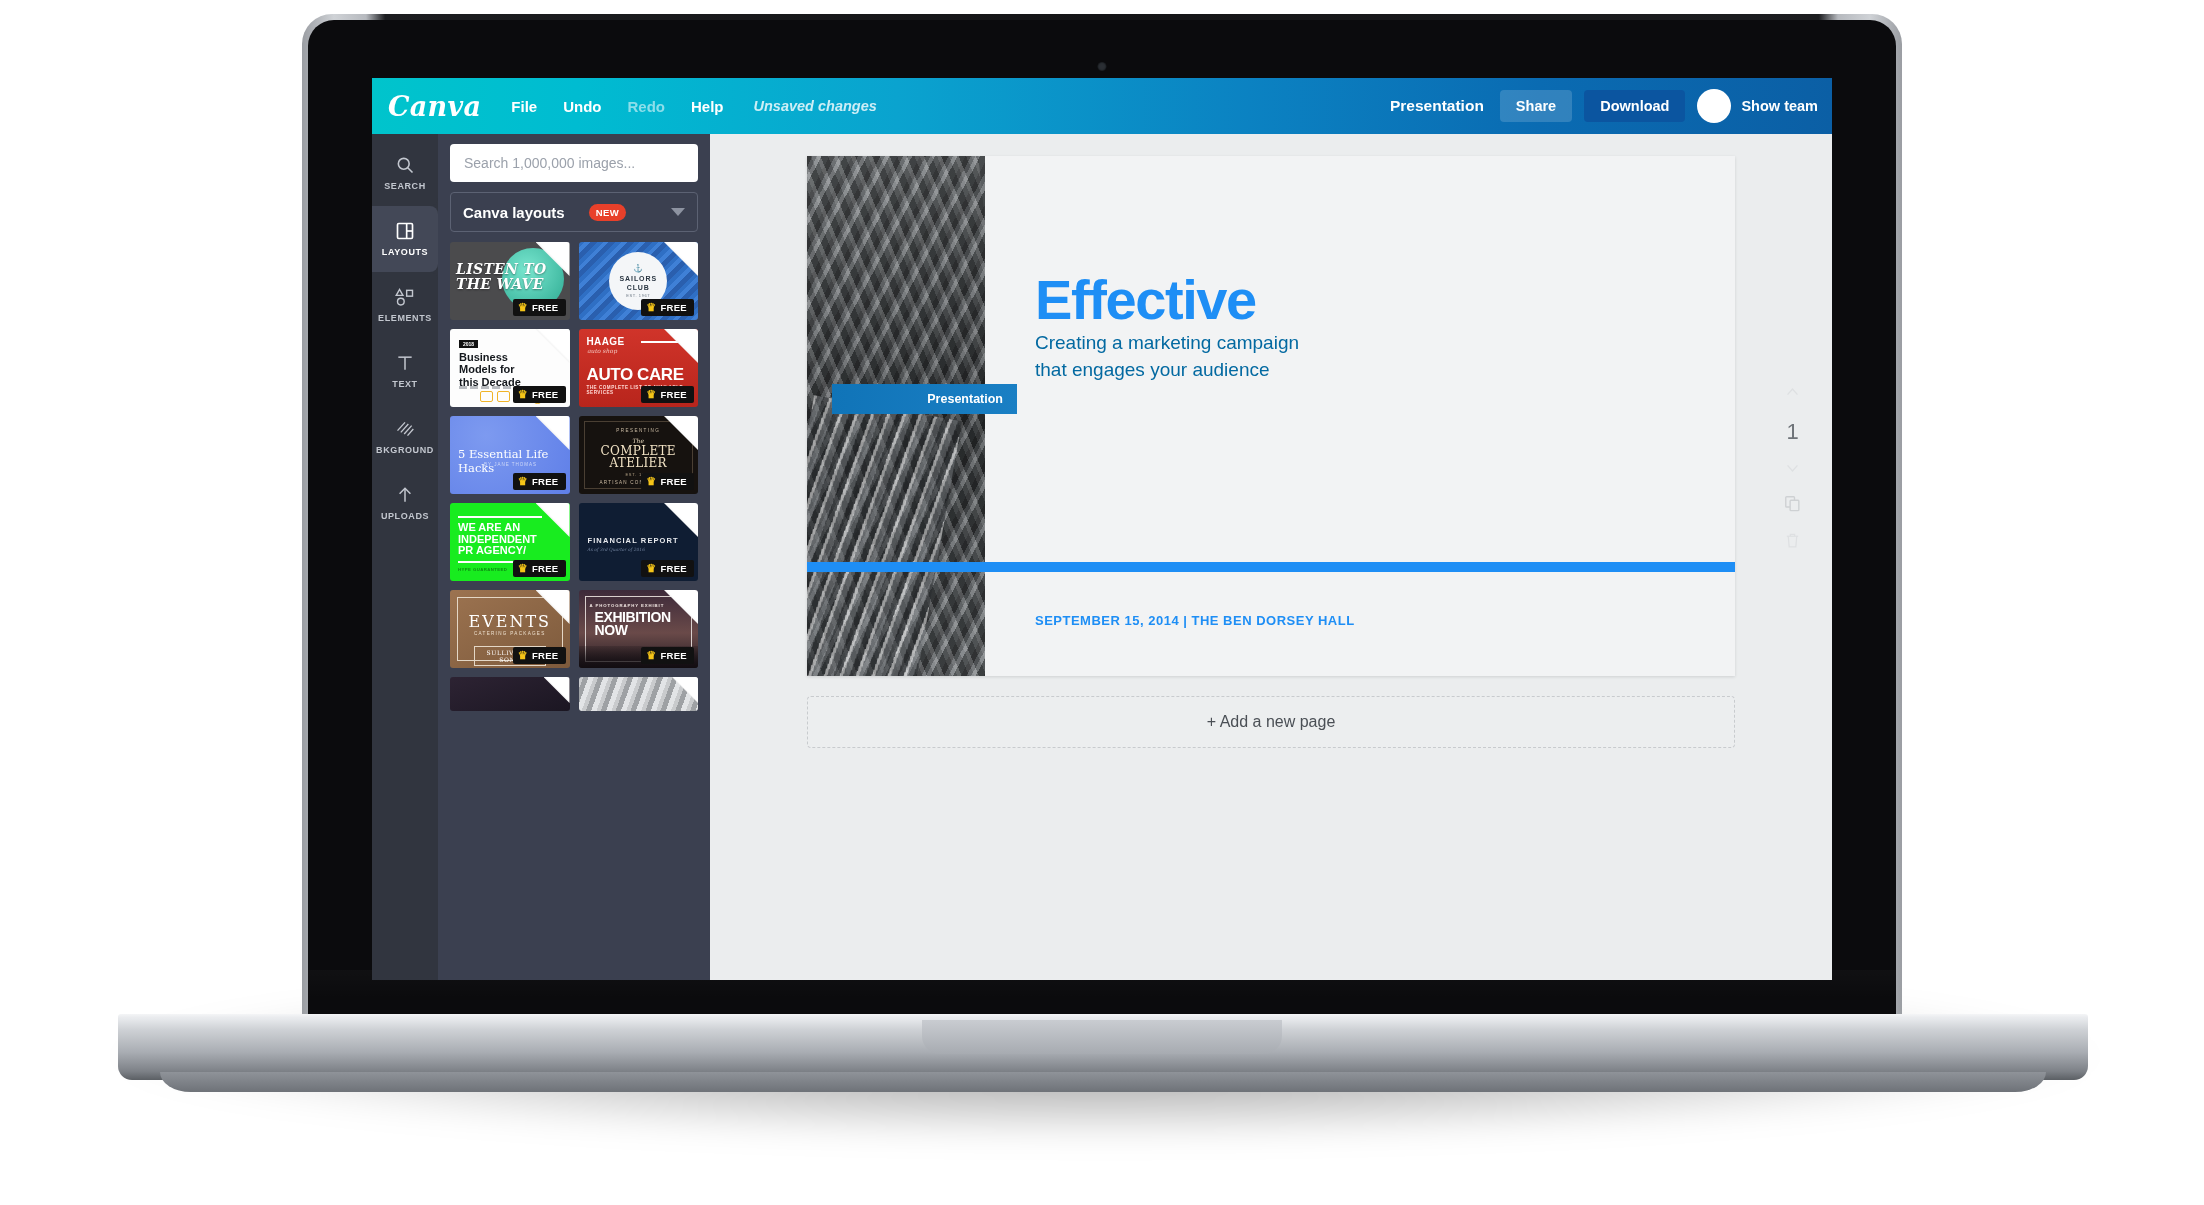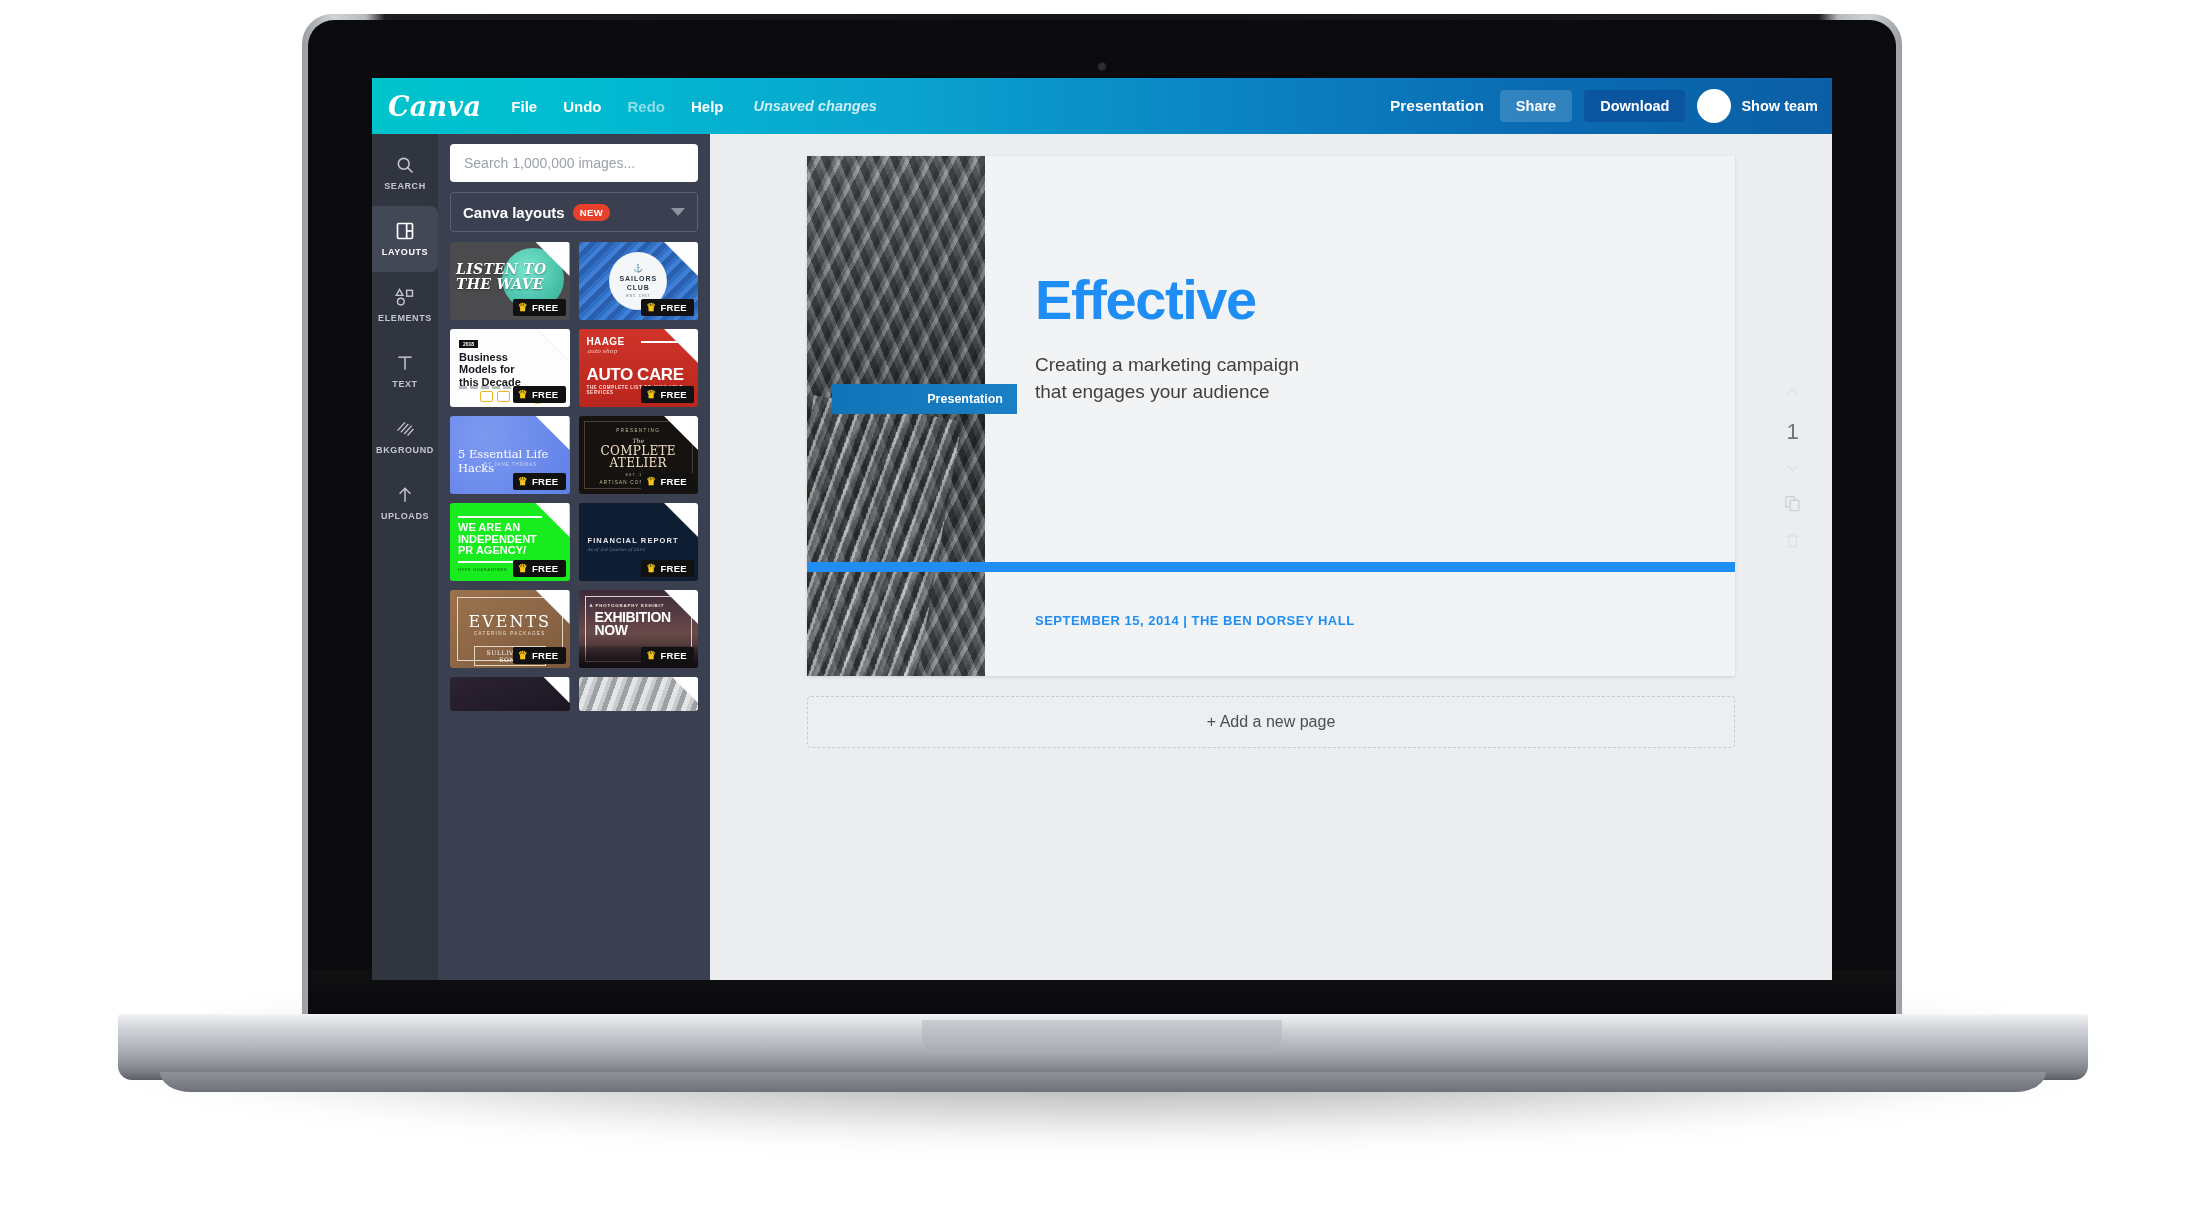--- a/index.html
+++ b/index.html
@@ -126,21 +126,21 @@
     width:100%; height:38px; border-radius:4px; background:#fff; border:none;
     padding: 0 14px; font-size:14px; color:#5a6270; font-family:"Liberation Sans", sans-serif;
   }
   .search-box::placeholder { color:#9ba1ab; }
   .dropdown {
     margin-top:10px; width:100%; height:40px; border:1px solid #5c6273; border-radius:4px;
     display:flex; align-items:center; padding: 0 12px; cursor:pointer;
   }
   .dd-label { color:#fff; font-size:15px; font-weight:700; }
   .badge-new {
-    margin-left:8px; background:#e8402a; color:#fff; font-size:9.5px; font-weight:700;
+    margin-left:24px; background:#e8402a; color:#fff; font-size:9.5px; font-weight:700;
     padding: 3px 7px; border-radius:9px; letter-spacing:.4px;
   }
   .dd-caret { margin-left:auto; width:0;height:0;border-left:7px solid transparent;border-right:7px solid transparent;border-top:8px solid #8d93a1; }
 
   .thumbs { margin-top:10px; display:grid; grid-template-columns: 1fr 1fr; gap:9px; }
   .thumb {
     position:relative; height:78px; border-radius:3px; overflow:hidden; cursor:pointer;
     background:#444; font-size:0;
   }
   .thumb .curl {
@@ -187,21 +187,21 @@
     background: linear-gradient(90deg,#1074b8,#1a7fc4);
     display:flex; align-items:center; justify-content:flex-end;
     padding-right: 14px; color:#fff; font-size:12.5px; font-weight:700;
   }
   .slide-body { flex:1; position:relative; padding: 56px 0 0 50px; }
   .slide-title {
     color:#1e8ef5; font-size:56px; font-weight:700; line-height:1.07; letter-spacing:-1.4px;
     max-width: 330px; margin-top: 58px;
   }
   .slide-sub {
-    margin-top: 22px; color:#404040; font-size:19px; line-height:1.42; font-weight:400;
+    color:#0369a1; font-size:19px; line-height:1.42; font-weight:400;
     max-width: 330px;
   }
   .slide-rule {
     position:absolute; left: -178px; right: 0; bottom: 104px; height: 10px; background:#1e8ef5;
   }
   .slide-meta {
     position:absolute; left:50px; bottom: 48px; color:#1e8ef5;
     font-size:13px; font-weight:700; letter-spacing:.5px;
   }
   .add-page {

